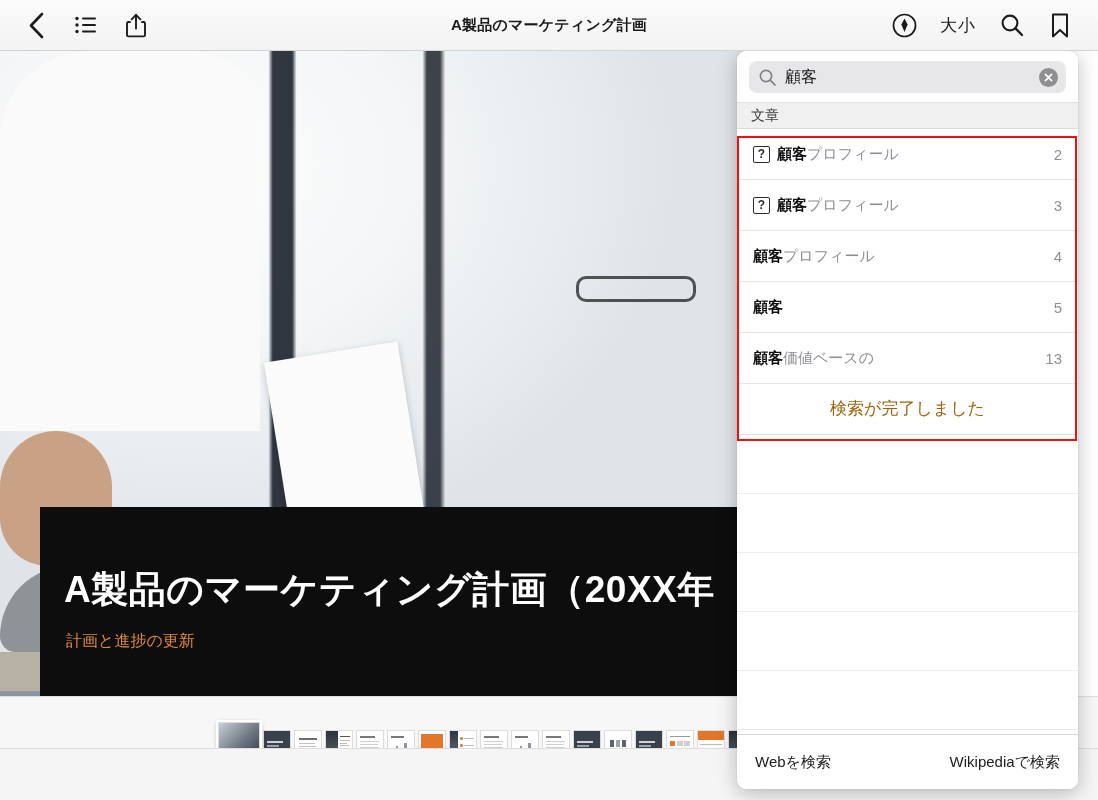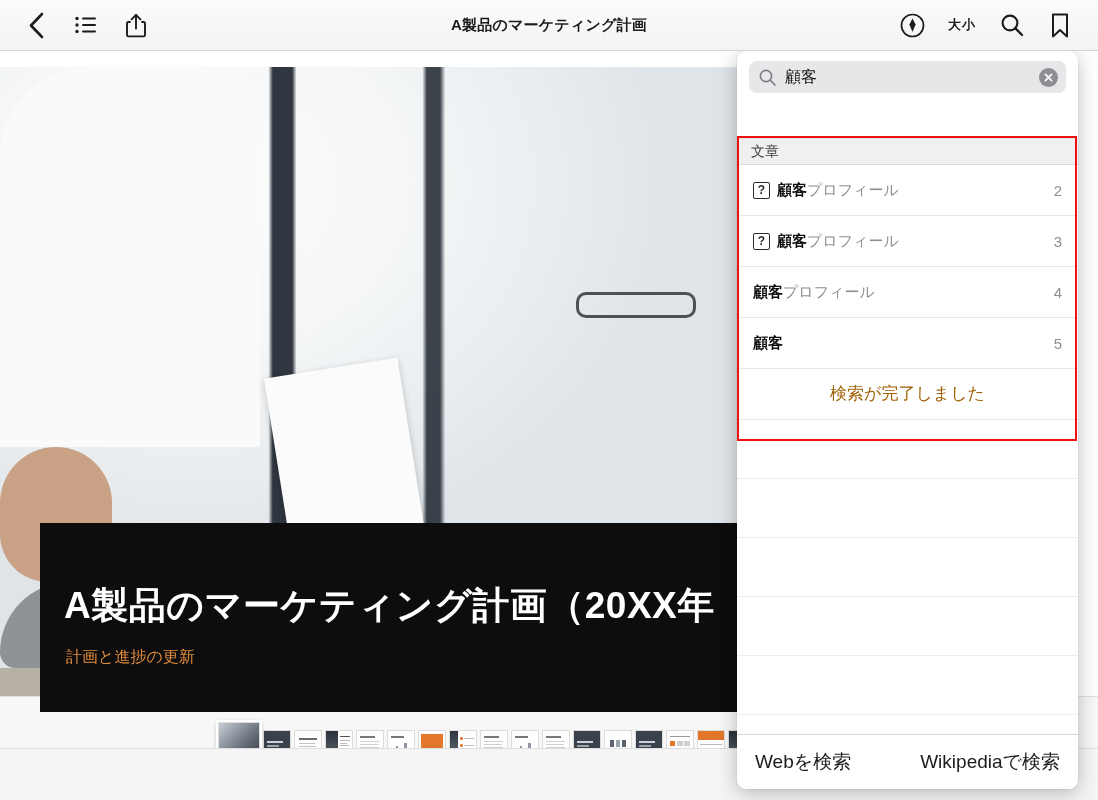--- a/index.html
+++ b/index.html
@@ -31,34 +31,34 @@
     display: flex; align-items: center; justify-content: center;
     cursor: pointer; border-radius: 6px;
   }
   .tb-title {
     position: absolute; left: 0; right: 0; top: 0; height: 51px;
     display: flex; align-items: center; justify-content: center;
     font-size: 15px; font-weight: bold; color: #1a1a1a;
     letter-spacing: .2px; pointer-events: none;
   }
   .tb-text-btn {
-    font-size: 13px; color: #1c1c1c; padding: 0 10px; cursor: pointer;
-    font-weight: 700; letter-spacing: 1px; text-align: center;
+    font-size: 17px; color: #1c1c1c; padding: 0 10px; cursor: pointer;
+    font-weight: 400; letter-spacing: 1px; text-align: center;
   }
   svg { display: block; }
 
   
   .doc-area {
     position: absolute; top: 51px; left: 0;
     width: 1098px; height: 697px;
     background: #ffffff;
     overflow: hidden;
   }
   .page-canvas {
-    position: absolute; top: 16px; left: 0;
+    position: absolute; top: 0; left: 0;
     width: 880px; height: 645px;
     background: #dfe4e8;
     overflow: hidden;
   }
   
   .photo {
     position: absolute; inset: 0;
     background:
       
       linear-gradient(90deg, rgba(28,34,44,0) 30.5%, rgba(32,38,48,.92) 31%, rgba(32,38,48,.92) 33.2%, rgba(32,38,48,0) 33.7%),
@@ -151,21 +151,21 @@
   .search-field {
     height: 32px; background: #e7e7e9; border-radius: 8px;
     display: flex; align-items: center; padding: 0 8px 0 10px; cursor: text;
   }
   .search-field .q { font-size: 16px; color: #111; margin-left: 9px; flex: 1; }
   .clear-btn { width: 19px; height: 19px; border-radius: 50%; background: #8e8e93;
                display:flex; align-items:center; justify-content:center; cursor:pointer; }
   .sec-header {
     height: 27px; background: #f0f0f1; border-top: 1px solid #e2e2e3; border-bottom: 1px solid #dcdcdd;
     display: flex; align-items: center; padding-left: 14px;
-    font-size: 14px; color: #3c3c3c; margin-top: 36px;
+    font-size: 14px; color: #3c3c3c;
   }
   .results { background: #fff; flex: 1; }
   .res-row {
     height: 51px; display: flex; align-items: center;
     padding: 0 16px 0 16px; border-bottom: 1px solid #e6e6e6;
     cursor: pointer; background: #fff;
   }
   .qbox {
     width: 17px; height: 17px; border: 1.4px solid #2b2b2b; border-radius: 2px;
     font-size: 12px; line-height: 15px; text-align: center; color: #2b2b2b;
@@ -178,21 +178,21 @@
     padding: 13px 0 14px 0; text-align: center; border-bottom: 1px solid #e6e6e6; background:#fff;
   }
   .done-main { font-size: 17px; color: #a16207; }
   .done-sub  { font-size: 12px; color: #4a4a4a; margin-top: 3px; font-weight: bold; }
   .filler-row { height: 59px; border-bottom: 1px solid #ededed; }
   .pop-footer {
     height: 55px; border-top: 1px solid #d8d8d8; background: #fff;
     display: flex; align-items: center; justify-content: space-between;
     padding: 0 18px;
   }
-  .pop-footer span { font-size: 19px; color: #1c1c1c; cursor: pointer; }
+  .pop-footer span { font-size: 15px; color: #1c1c1c; cursor: pointer; }
 
   
   .annot {
     position: absolute; left: 737px; top: 136px;
     width: 340px; height: 305px;
     border: 2px solid #ee1111;
     pointer-events: none; z-index: 40;
   }
 </style>
 </head>
@@ -418,20 +418,24 @@
           <span class="res-page">3</span>
         </div>
         <div class="res-row">
           <span class="res-text"><b>顧客</b>プロフィール</span>
           <span class="res-page">4</span>
         </div>
         <div class="res-row">
           <span class="res-text"><b>顧客</b></span>
           <span class="res-page">5</span>
         </div>
+        <div class="res-row">
+          <span class="res-text"><b>顧客</b>価値ベースの</span>
+          <span class="res-page">13</span>
+        </div>
         <div class="done-row">
           <div class="done-main">検索が完了しました</div>
         </div>
         <div class="filler-row"></div>
         <div class="filler-row"></div>
         <div class="filler-row"></div>
         <div class="filler-row"></div>
         <div class="filler-row"></div>
       </div>
 

